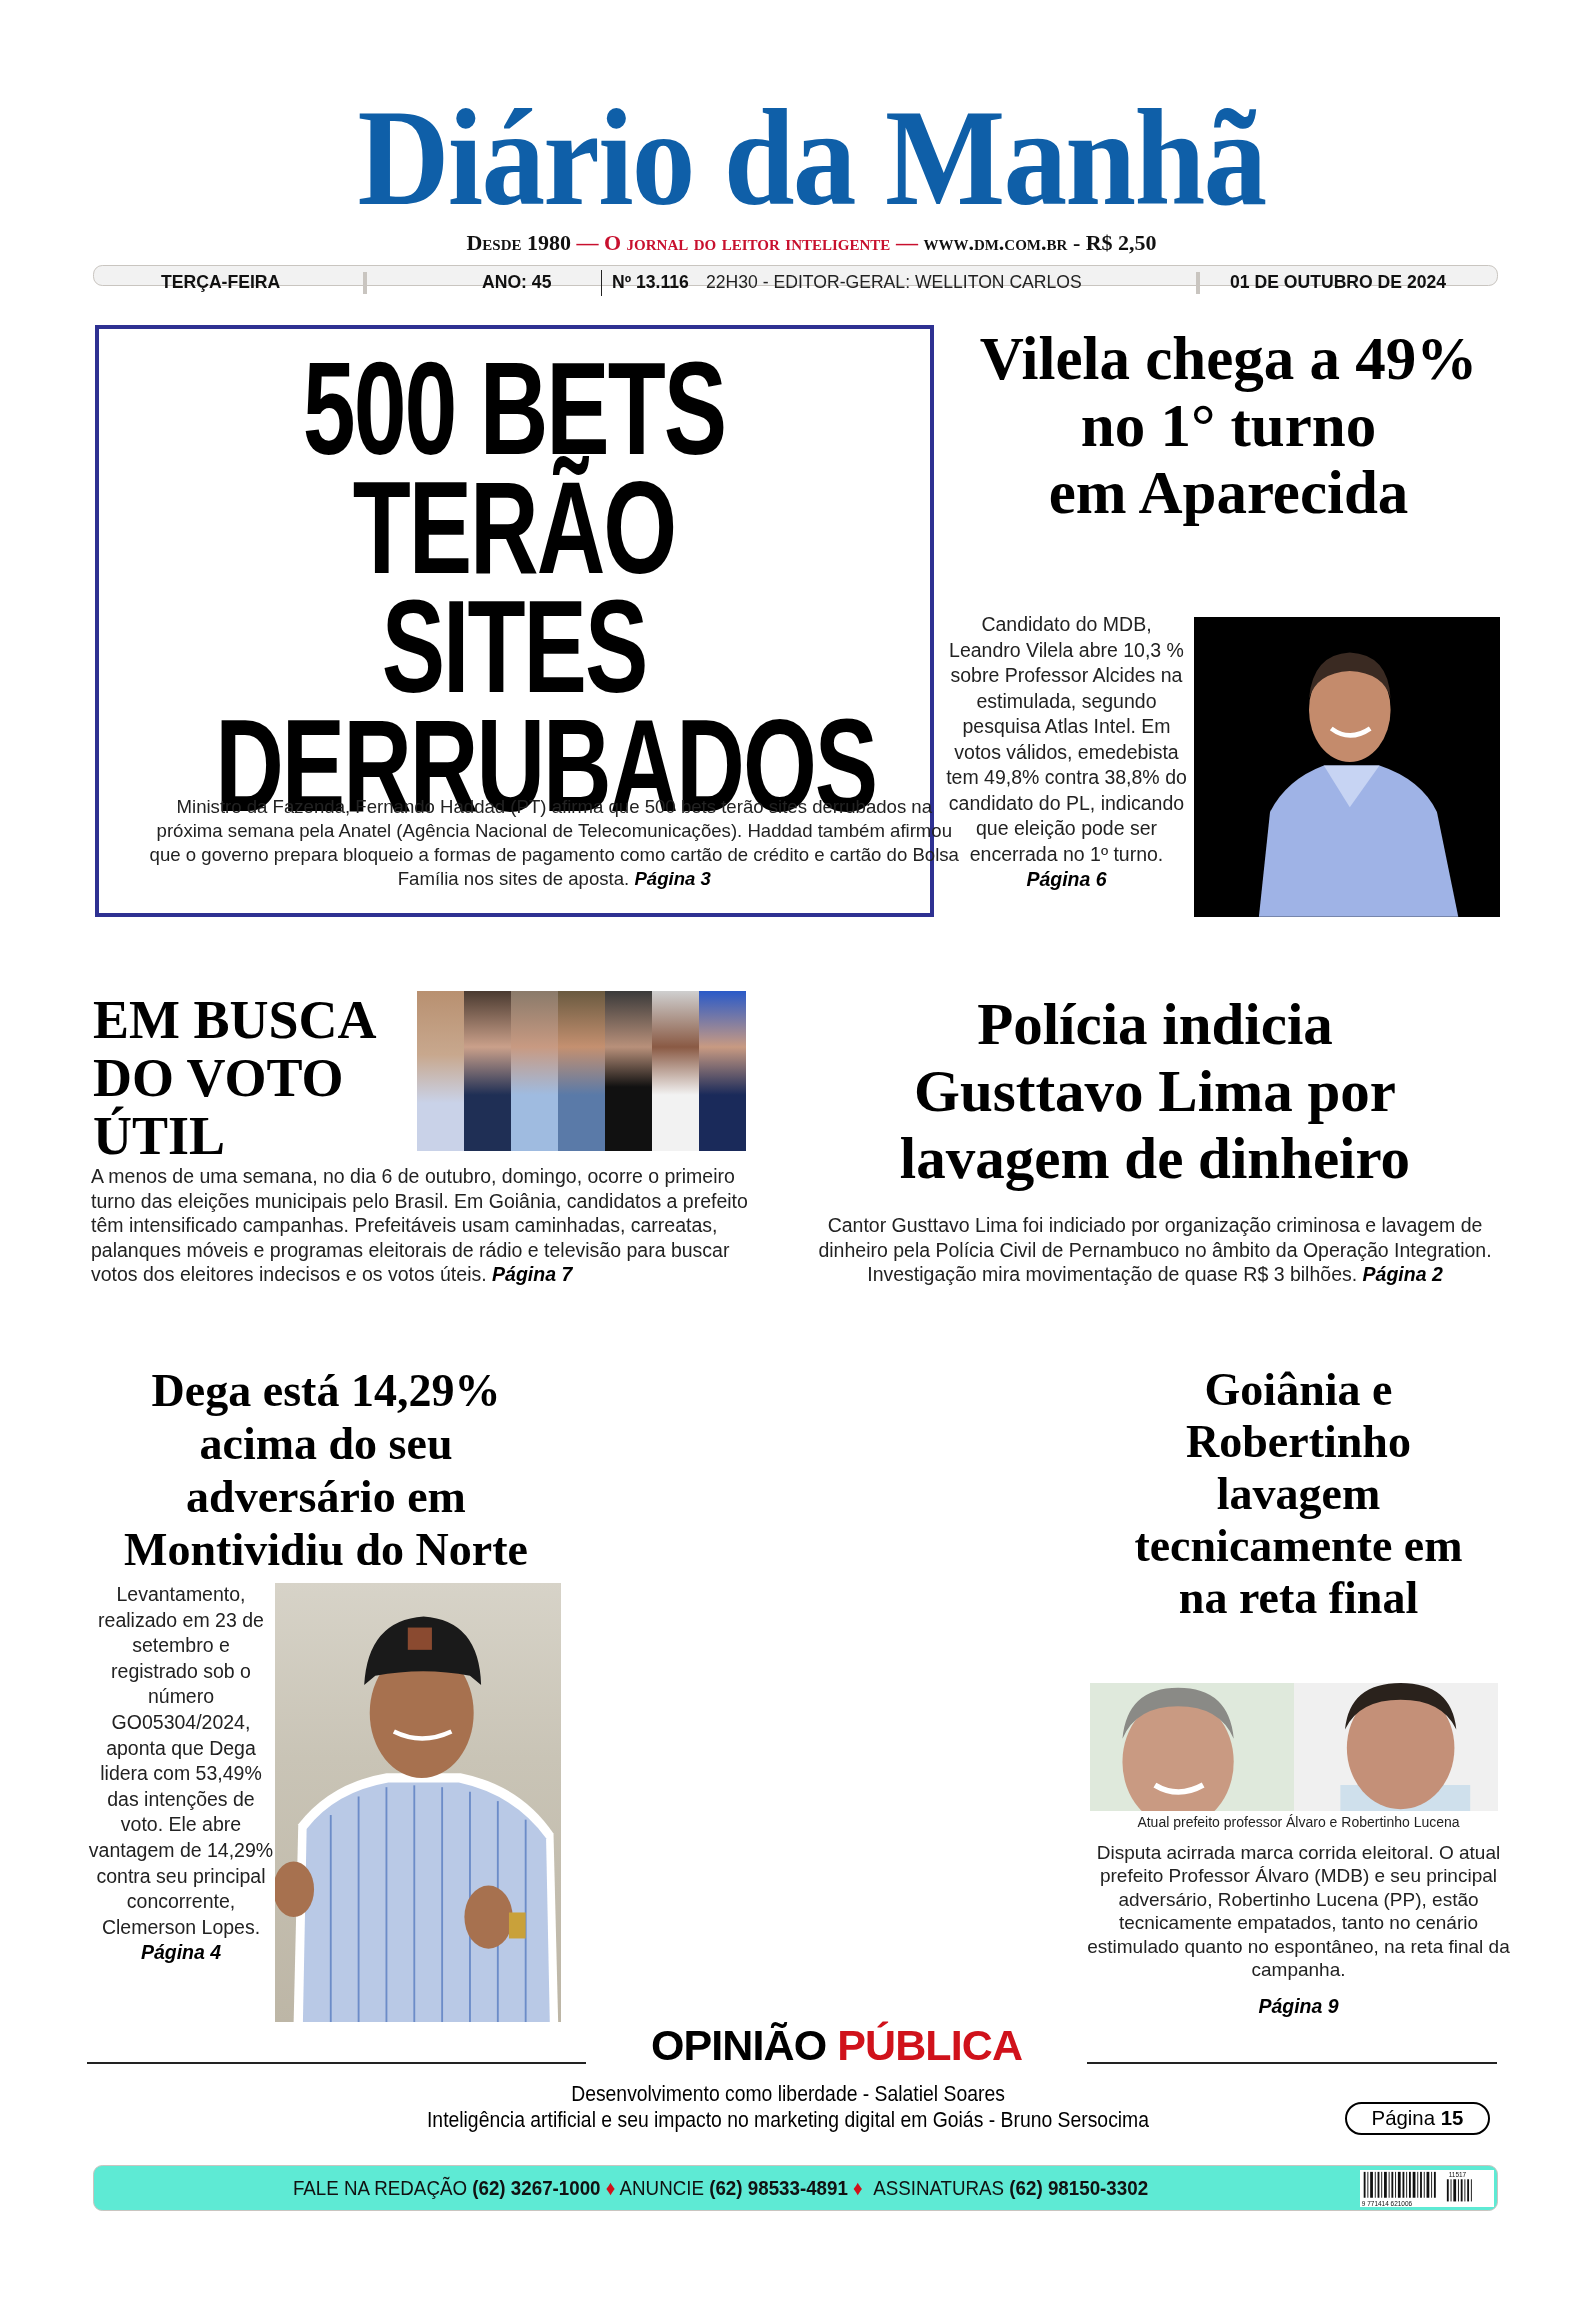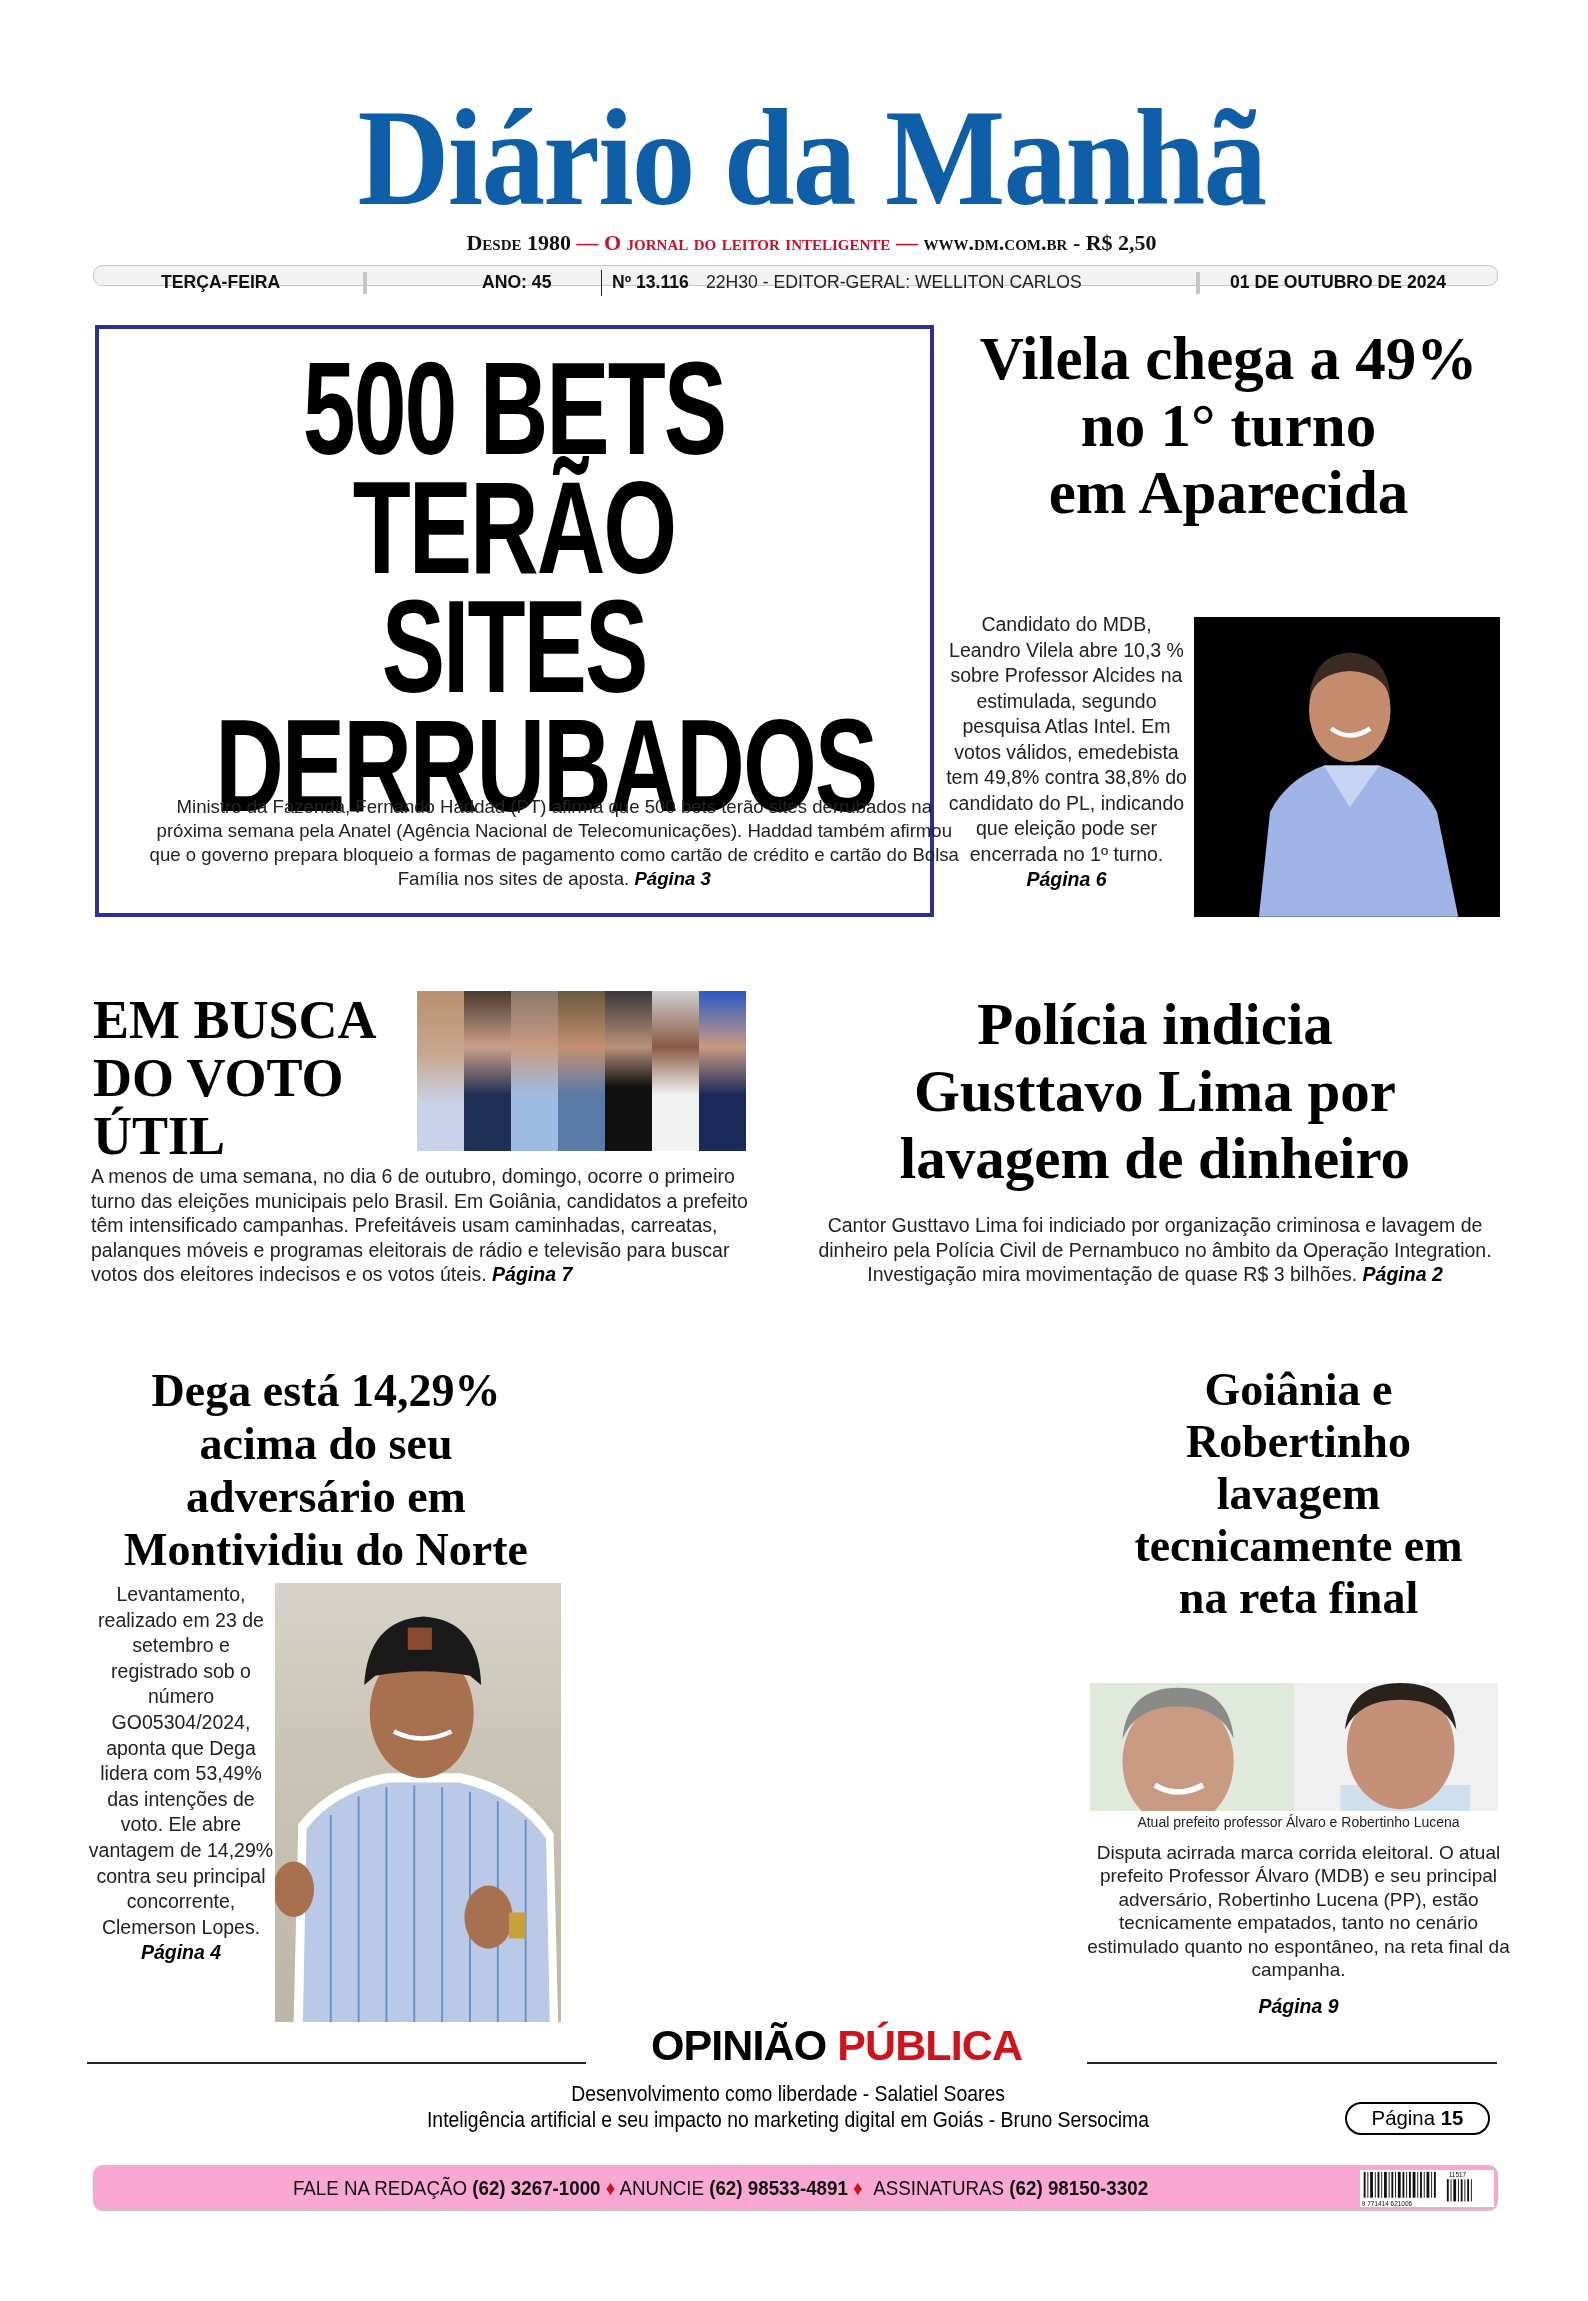--- a/index.html
+++ b/index.html
@@ -143,21 +143,21 @@
   }
   #opiniao-page {
     left: 1345px; top: 2102px; width: 145px; height: 33px;
     border: 2.8px solid #000; border-radius: 16.7px; text-align: center;
     font-size: 20.4px; line-height: 28px; color: #000;
   }
 
   
   #footer-bar {
     left: 93px; top: 2165px; width: 1405px; height: 46px;
-    background: #f9a8d4; border: 1.4px solid #c9c5c0; border-radius: 9.3px;
+    background: #5eead4; border: 1.4px solid #c9c5c0; border-radius: 9.3px;
   }
   #footer-contacts {
     left: 28px; top: 0; width: 1197px; height: 44px; line-height: 44px;
     text-align: center; font-size: 20.4px; color: #111;
     transform: scaleX(0.92); transform-origin: center;
   }
   #footer-contacts b { font-weight: bold; }
   #footer-contacts .diamond { color: #d0121b; }
   #barcode { left: 1266px; top: 3.7px; width: 134px; height: 37px; background: #fff; }
 </style>

